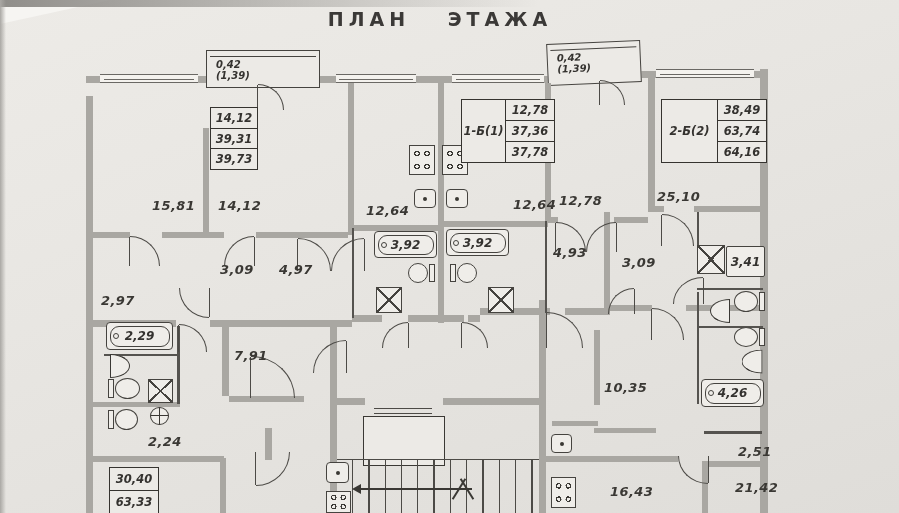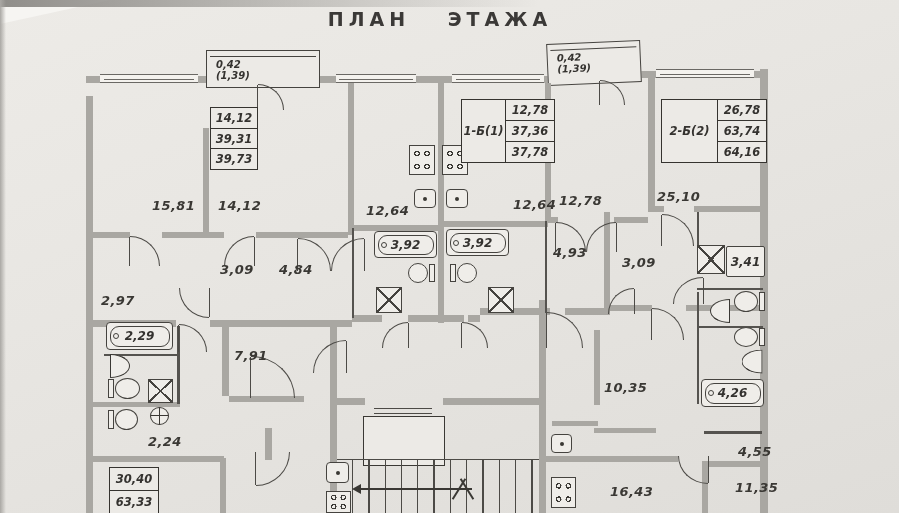--- a/index.html
+++ b/index.html
@@ -230,50 +230,50 @@
   <div class="xm" style="left:458px;top:477px;transform:rotate(32deg)"></div>
   <div class="xm" style="left:466px;top:477px;transform:rotate(-32deg)"></div>
 
   <span class="rl" style="left:152px;top:198px">15,81</span>
   <span class="rl" style="left:218px;top:198px">14,12</span>
   <span class="rl" style="left:366px;top:203px">12,64</span>
   <span class="rl" style="left:513px;top:197px">12,64</span>
   <span class="rl" style="left:559px;top:193px">12,78</span>
   <span class="rl" style="left:657px;top:189px">25,10</span>
   <span class="rl" style="left:220px;top:262px">3,09</span>
-  <span class="rl" style="left:279px;top:262px">4,84</span>
+  <span class="rl" style="left:279px;top:262px">4,97</span>
   <span class="rl" style="left:553px;top:245px">4,93</span>
   <span class="rl" style="left:622px;top:255px">3,09</span>
   <span class="rl" style="left:101px;top:293px">2,97</span>
   <span class="rl" style="left:234px;top:348px">7,91</span>
   <span class="rl" style="left:604px;top:380px">10,35</span>
   <span class="rl" style="left:148px;top:434px">2,24</span>
-  <span class="rl" style="left:738px;top:444px">4,55</span>
-  <span class="rl" style="left:735px;top:480px">11,35</span>
+  <span class="rl" style="left:738px;top:444px">2,51</span>
+  <span class="rl" style="left:735px;top:480px">21,42</span>
   <span class="rl" style="left:610px;top:484px">16,43</span>
 
   <div class="apt" style="left:210px;top:107px;height:63px">
     <div class="vals" style="width:46px">
       <div>14,12</div>
       <div>39,31</div>
       <div>39,73</div>
     </div>
   </div>
   <div class="apt" style="left:461px;top:99px;height:64px">
     <div class="nm" style="width:44px">1-Б(1)</div>
     <div class="vals" style="width:48px">
       <div>12,78</div>
       <div>37,36</div>
       <div>37,78</div>
     </div>
   </div>
   <div class="apt" style="left:661px;top:99px;height:64px">
     <div class="nm" style="width:56px">2-Б(2)</div>
     <div class="vals" style="width:48px">
-      <div>26,78</div>
+      <div>38,49</div>
       <div>63,74</div>
       <div>64,16</div>
     </div>
   </div>
   <div class="apt" style="left:109px;top:467px;height:47px">
     <div class="vals" style="width:48px">
       <div>30,40</div>
       <div>63,33</div>
     </div>
   </div>

